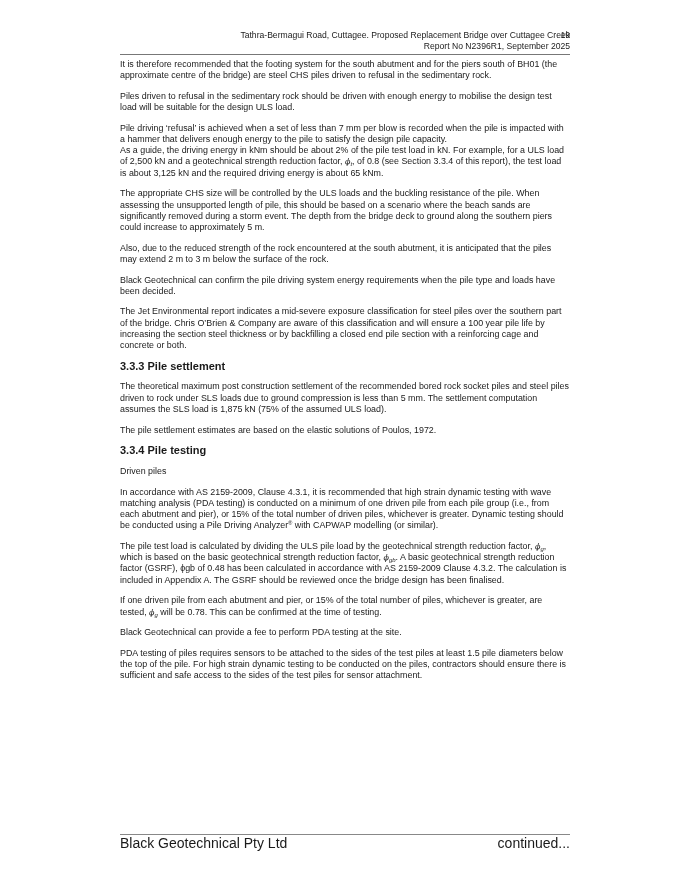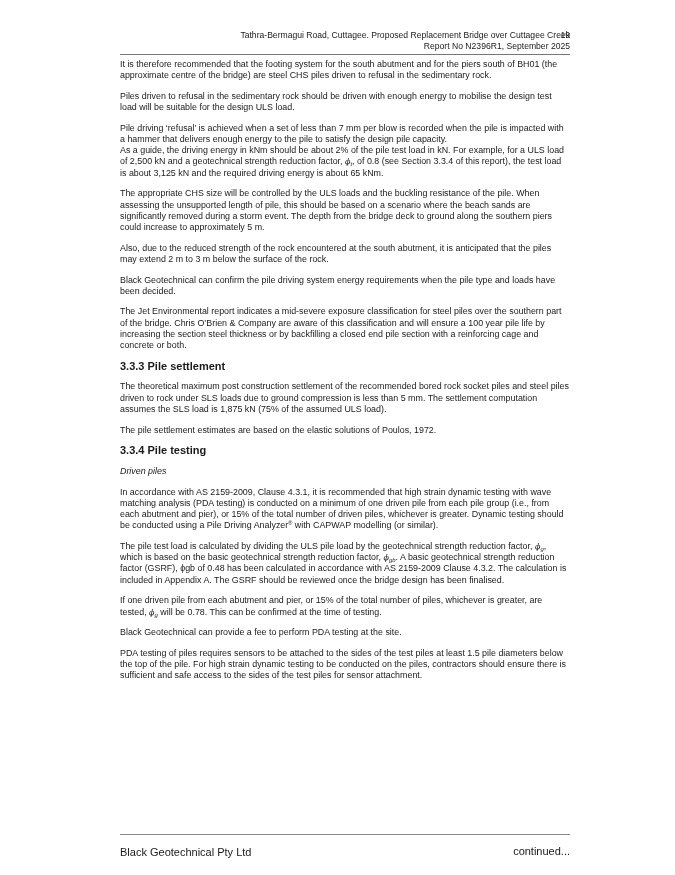--- a/index.html
+++ b/index.html
@@ -4,27 +4,27 @@
 <style>
   html, body { margin: 0; padding: 0; background: #ffffff; }
   body { width: 675px; height: 875px; position: relative; overflow: hidden;
          font-family: "Liberation Sans", sans-serif; color: #1a1a1a; }
   .page { position: absolute; left: 120px; top: 30px; width: 450px; }
   .header { font-size: 8.6px; line-height: 11px; position: relative; text-align: right; }
   .header .pg { position: absolute; right: 0; top: 0; }
   .hrule { border: 0; border-top: 1px solid #777; margin: 2px 0 4px 0; }
   p { margin: 0 0 9.5px 0; font-size: 8.9px; line-height: 11.2px; }
   h3 { margin: 0 0 9.5px 0; font-size: 11px; line-height: 11.2px; font-weight: bold; }
-  p.sub { font-style: italic; }
+  p.sub { }
   .phi { font-style: italic; font-family: "DejaVu Serif", serif; font-size: 8px; }
   sub { font-size: 6px; vertical-align: -2px; line-height: 0; font-style: italic; }
   sup { font-size: 5.5px; vertical-align: 3px; line-height: 0; }
   .footer { position: absolute; left: 120px; top: 834px; width: 450px;
-            font-size: 11px; line-height: 11px; border-top: 1px solid #888; padding-top: 12px; }
-  .footer .right { position: absolute; right: 0; top: 11px; }
+            font-size: 14px; line-height: 11px; border-top: 1px solid #888; padding-top: 3px; }
+  .footer .right { position: absolute; right: 0; top: 3px; }
 </style>
 </head>
 <body>
 
 <div class="page">
   <div class="header">
     <div>Tathra-Bermagui Road, Cuttagee. Proposed Replacement Bridge over Cuttagee Creek</div>
     <div>Report No N2396R1, September 2025</div>
     <span class="pg">19</span>
   </div>

